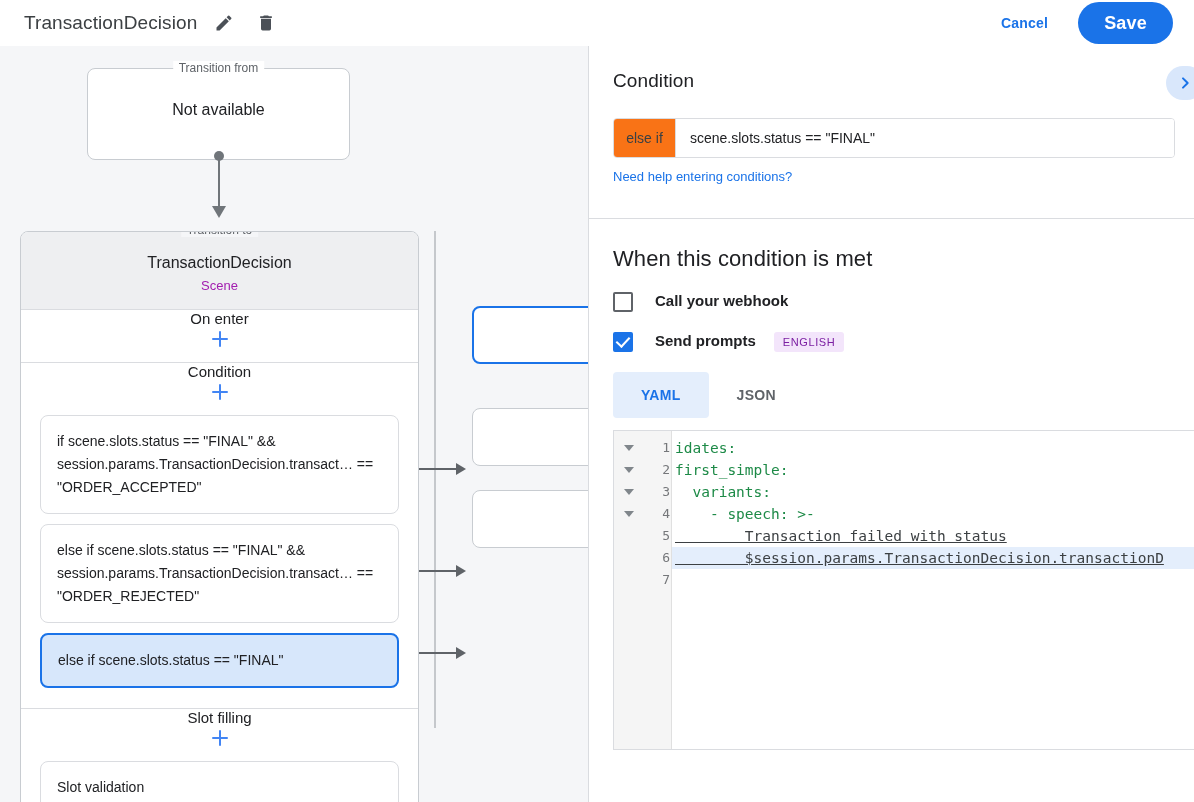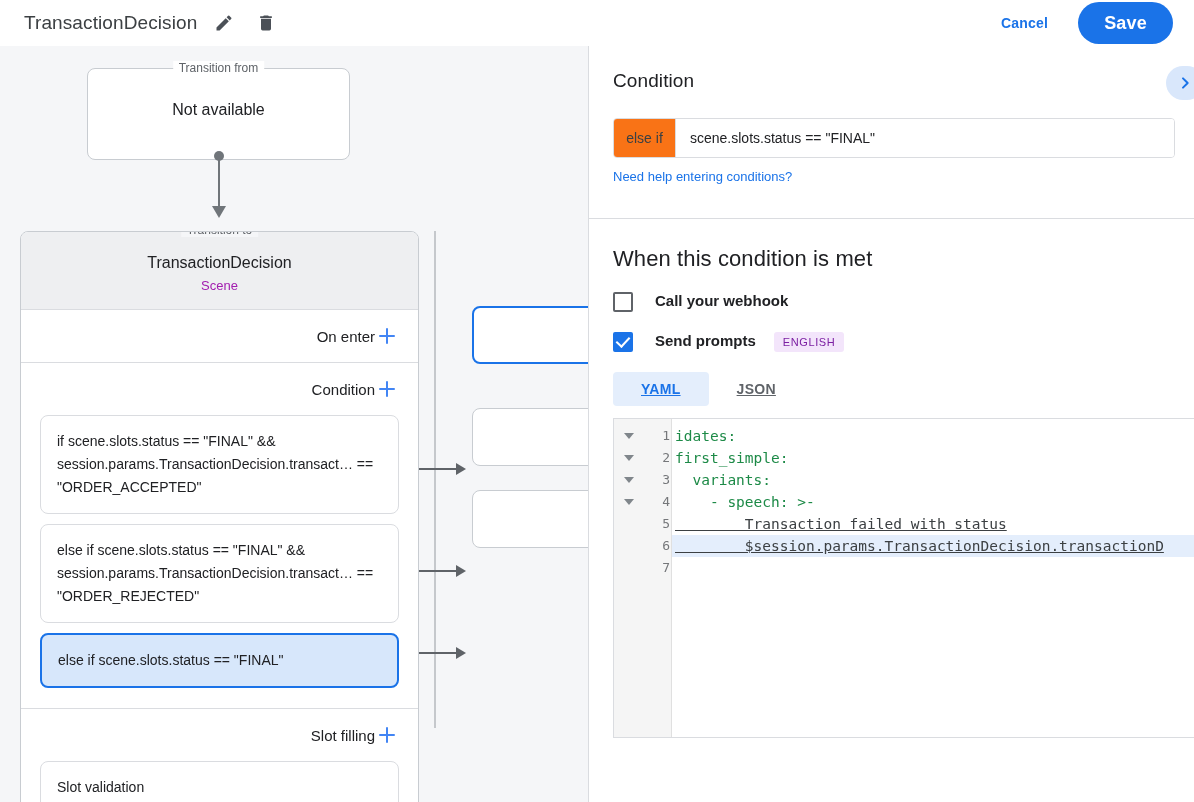--- a/index.html
+++ b/index.html
@@ -89,22 +89,23 @@
   #scene-header .legend {
     position: absolute; top: -9px; left: 50%; transform: translateX(-50%);
     background: #f5f6f8; padding: 0 6px; font-size: 12px; color: #5f6368;
   }
   #scene-name { font-size: 16px; color: #202124; }
   #scene-subtitle { font-size: 13px; color: #a21caf; margin-top: 6px; }
 
   .sec { border-bottom: 1px solid #dadce0; padding: 0 19px 0; }
   .sec:last-child { border-bottom: none; }
   .sec-head {
-    display: flex; align-items: center; justify-content: flex-end;
+    display: flex; align-items: center; justify-content: flex-start;
     height: 52px;
+    flex-direction: column;
   }
   .sec-title { font-size: 15px; color: #202124; }
   .add-icon {
     width: 24px; height: 24px; position: relative; cursor: pointer;
   }
   .add-icon::before, .add-icon::after {
     content: ""; position: absolute; background: #4285f4; border-radius: 1px;
   }
   .add-icon::before { left: 4px; top: 11px; width: 16px; height: 2px; }
   .add-icon::after  { left: 11px; top: 4px; width: 2px; height: 16px; }
@@ -207,23 +208,23 @@
   }
   #prompt-desc {
     margin-top: 16px; font-size: 14px; color: #3c4043; line-height: 21px;
     width: 560px;
   }
   #prompt-help-link { color: #1a73e8; text-decoration: none; cursor: pointer; }
 
   
   #editor-tabs { display: flex; margin-top: 20px; }
   .etab {
-    padding: 0 28px; height: 34px; display: flex; align-items: center;
+    padding: 0 28px; height: 46px; display: flex; align-items: center;
     font-size: 14px; color: #5f6368; cursor: pointer; border-radius: 4px;
-    font-weight: bold; letter-spacing: .3px; text-decoration: underline;
+    font-weight: bold; letter-spacing: .3px;
   }
   .etab.active { background: #e4eefc; color: #1a73e8; }
 
   
   #code-editor {
     margin-top: 12px; width: 605px; height: 320px;
     border: 1px solid #dadce0; border-right: none;
     display: flex; background: #ffffff; overflow: hidden;
   }
   #fold-gutter {

